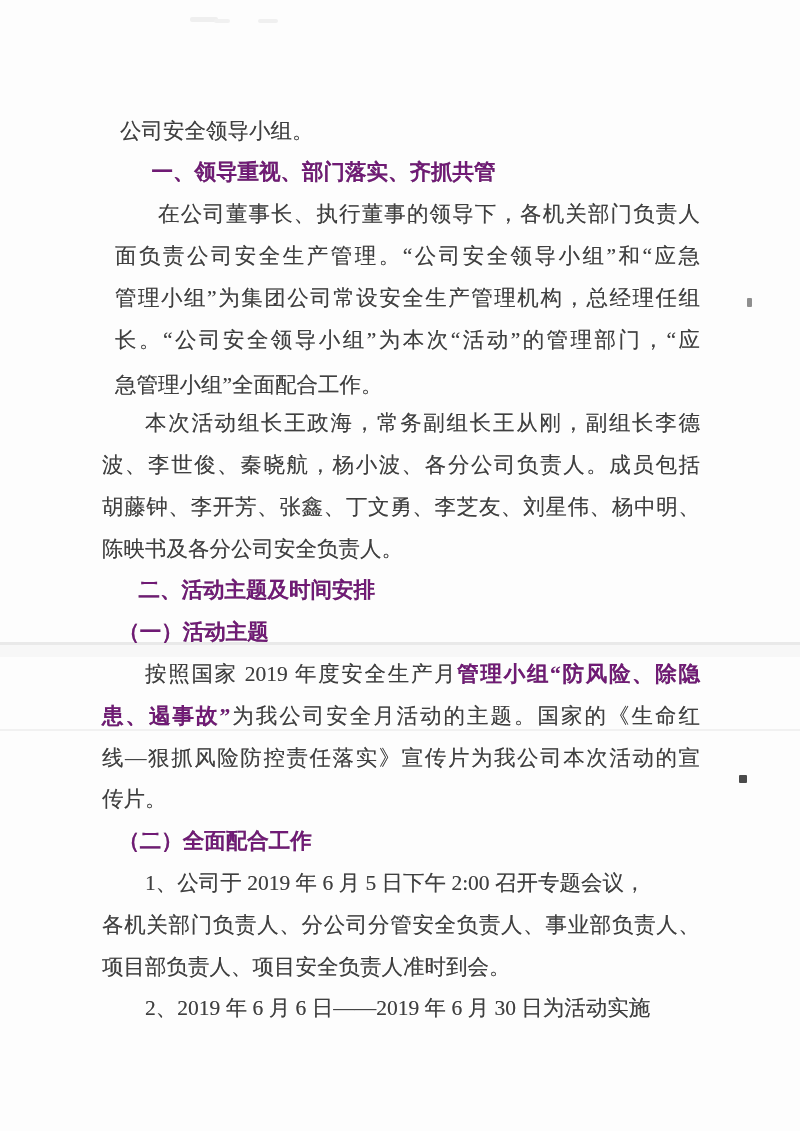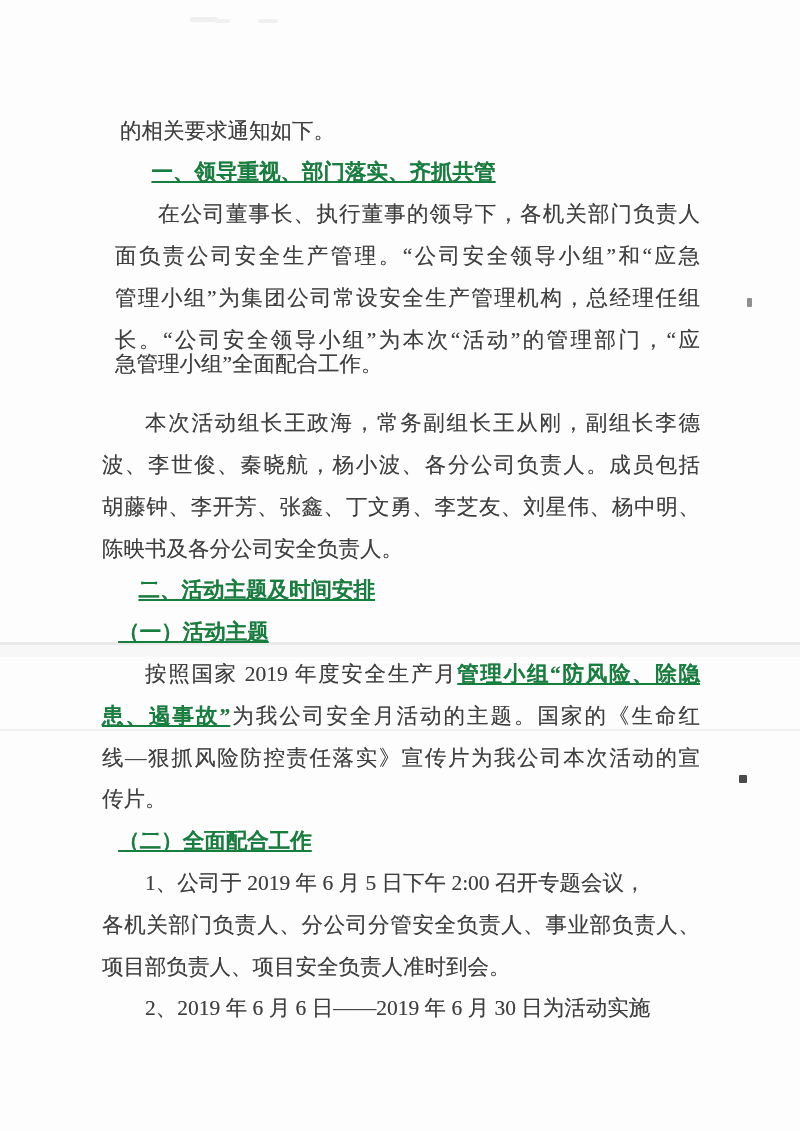--- a/index.html
+++ b/index.html
@@ -11,47 +11,47 @@
   .line{
     position:absolute;height:42px;line-height:42px;font-size:21.5px;
     color:#3f3f3f;white-space:nowrap;
     text-shadow:0 0 0.5px rgba(70,70,70,.55);
   }
   .line.justify{white-space:normal;text-align:justify;text-align-last:justify;}
   .ind-none{text-indent:0;}
   .ind-para{text-indent:2em;}
   .ind-h1{text-indent:1.7em;}
   .ind-h2{text-indent:0.75em;}
-  .b{font-weight:bold;color:#15803d;text-decoration:underline;}
+  .b{font-weight:bold;color:#701a75;}
   .band{position:absolute;left:0;width:800px;}
   .speck{position:absolute;border-radius:1px;}
   .smudge{position:absolute;border-radius:2px;}
 </style>
 </head>
 <body>
 
 <div class="page">
   <div id="artifacts">
       <div class="band" style="left: 0px; top: 642px; width: 800px; height: 3px; background: rgb(233, 233, 233);"></div>
       <div class="band" style="left: 0px; top: 645px; width: 800px; height: 12px; background: rgb(247, 247, 247);"></div>
       <div class="band" style="left: 0px; top: 729px; width: 800px; height: 2px; background: rgb(241, 241, 241);"></div>
       <div class="speck" style="left: 747px; top: 298px; width: 5px; height: 9px; background: rgb(143, 143, 143);"></div>
       <div class="speck" style="left: 739px; top: 775px; width: 8px; height: 8px; background: rgb(74, 74, 74);"></div>
       <div class="smudge" style="left: 190px; top: 17px; width: 28px; height: 5px; background: rgb(239, 239, 239);"></div>
       <div class="smudge" style="left: 214px; top: 19px; width: 16px; height: 4px; background: rgb(241, 241, 241);"></div>
       <div class="smudge" style="left: 258px; top: 19px; width: 20px; height: 4px; background: rgb(240, 240, 240);"></div>
     </div>
   <div id="doc">
-      <div class="line ind-none" style="top: 110px; left: 120px;"><span>的相关要求通知如下。</span></div>
+      <div class="line ind-none" style="top: 110px; left: 120px;"><span>公司安全领导小组。</span></div>
       <div class="line ind-h1" style="top: 151px; left: 115px;"><span class="b">一、领导重视、部门落实、齐抓共管</span></div>
       <div class="line ind-para justify" style="top: 193px; left: 115px; width: 585px;"><span>在公司董事长、执行董事的领导下，各机关部门负责人</span></div>
       <div class="line ind-none justify" style="top: 235px; left: 115px; width: 585px;"><span>面负责公司安全生产管理。“公司安全领导小组”和“应急</span></div>
       <div class="line ind-none justify" style="top: 277px; left: 115px; width: 585px;"><span>管理小组”为集团公司常设安全生产管理机构，总经理任组</span></div>
       <div class="line ind-none justify" style="top: 319px; left: 115px; width: 585px;"><span>长。“公司安全领导小组”为本次“活动”的管理部门，“应</span></div>
-      <div class="line ind-none" style="top: 343px; left: 115px; text-align: center;"><span>急管理小组”全面配合工作。</span></div>
+      <div class="line ind-none" style="top: 364px; left: 115px; text-align: center;"><span>急管理小组”全面配合工作。</span></div>
       <div class="line ind-para justify" style="top: 402px; left: 102px; width: 598px;"><span>本次活动组长王政海，常务副组长王从刚，副组长李德</span></div>
       <div class="line ind-none justify" style="top: 444px; left: 102px; width: 598px;"><span>波、李世俊、秦晓航，杨小波、各分公司负责人。成员包括</span></div>
       <div class="line ind-none justify" style="top: 486px; left: 102px; width: 598px;"><span>胡藤钟、李开芳、张鑫、丁文勇、李芝友、刘星伟、杨中明、</span></div>
       <div class="line ind-none" style="top: 528px; left: 102px;"><span>陈映书及各分公司安全负责人。</span></div>
       <div class="line ind-h1" style="top: 569px; left: 102px;"><span class="b">二、活动主题及时间安排</span></div>
       <div class="line ind-h2" style="top: 611px; left: 102px;"><span class="b">（一）活动主题</span></div>
       <div class="line ind-para justify" style="top: 653px; left: 102px; width: 598px;"><span>按照国家 2019 年度安全生产月</span><span class="b">管理小组“防风险、除隐</span></div>
       <div class="line ind-none justify" style="top: 695px; left: 102px; width: 598px;"><span class="b">患、遏事故”</span><span>为我公司安全月活动的主题。国家的《生命红</span></div>
       <div class="line ind-none justify" style="top: 737px; left: 102px; width: 598px;"><span>线—狠抓风险防控责任落实》宣传片为我公司本次活动的宣</span></div>
       <div class="line ind-none" style="top: 778px; left: 102px;"><span>传片。</span></div>

